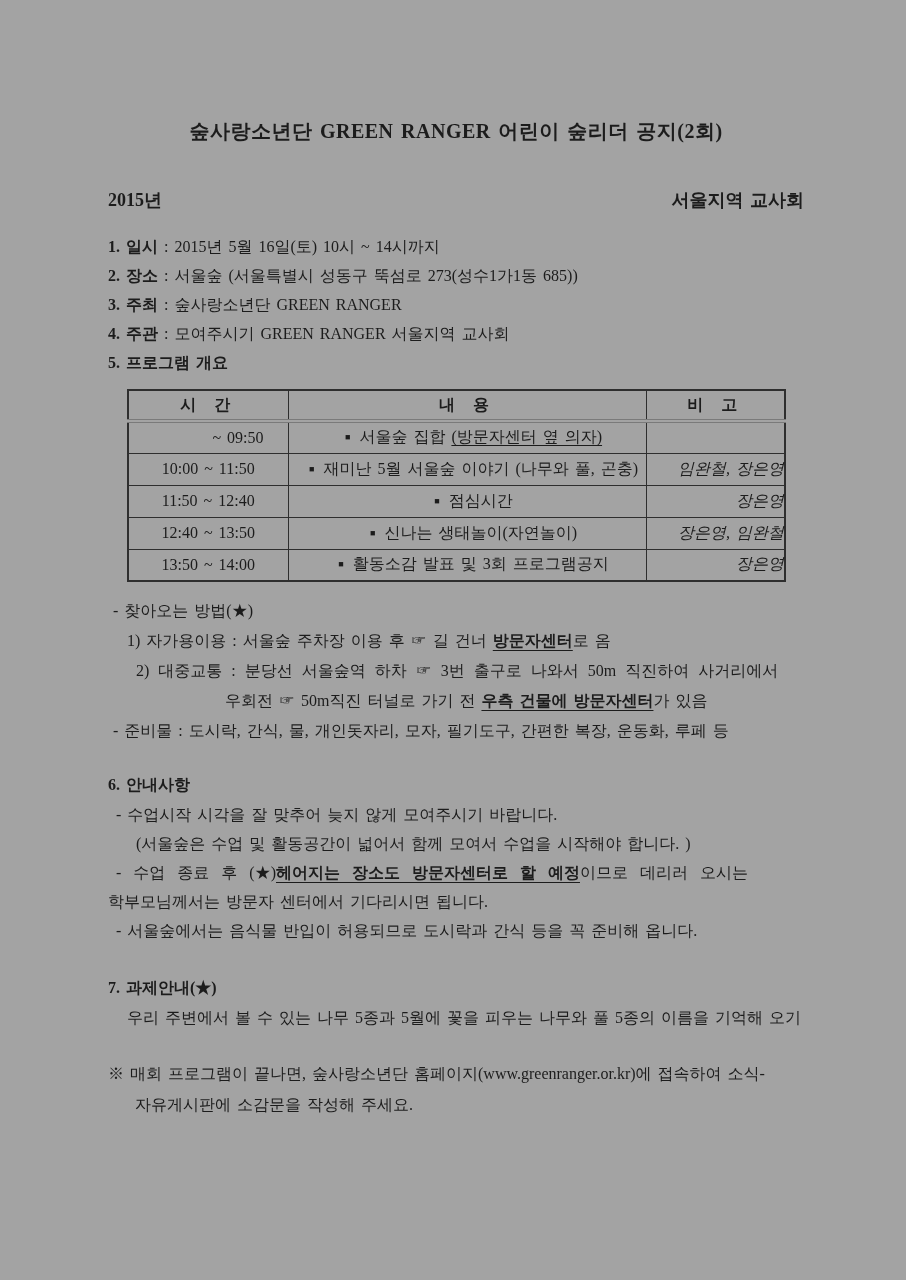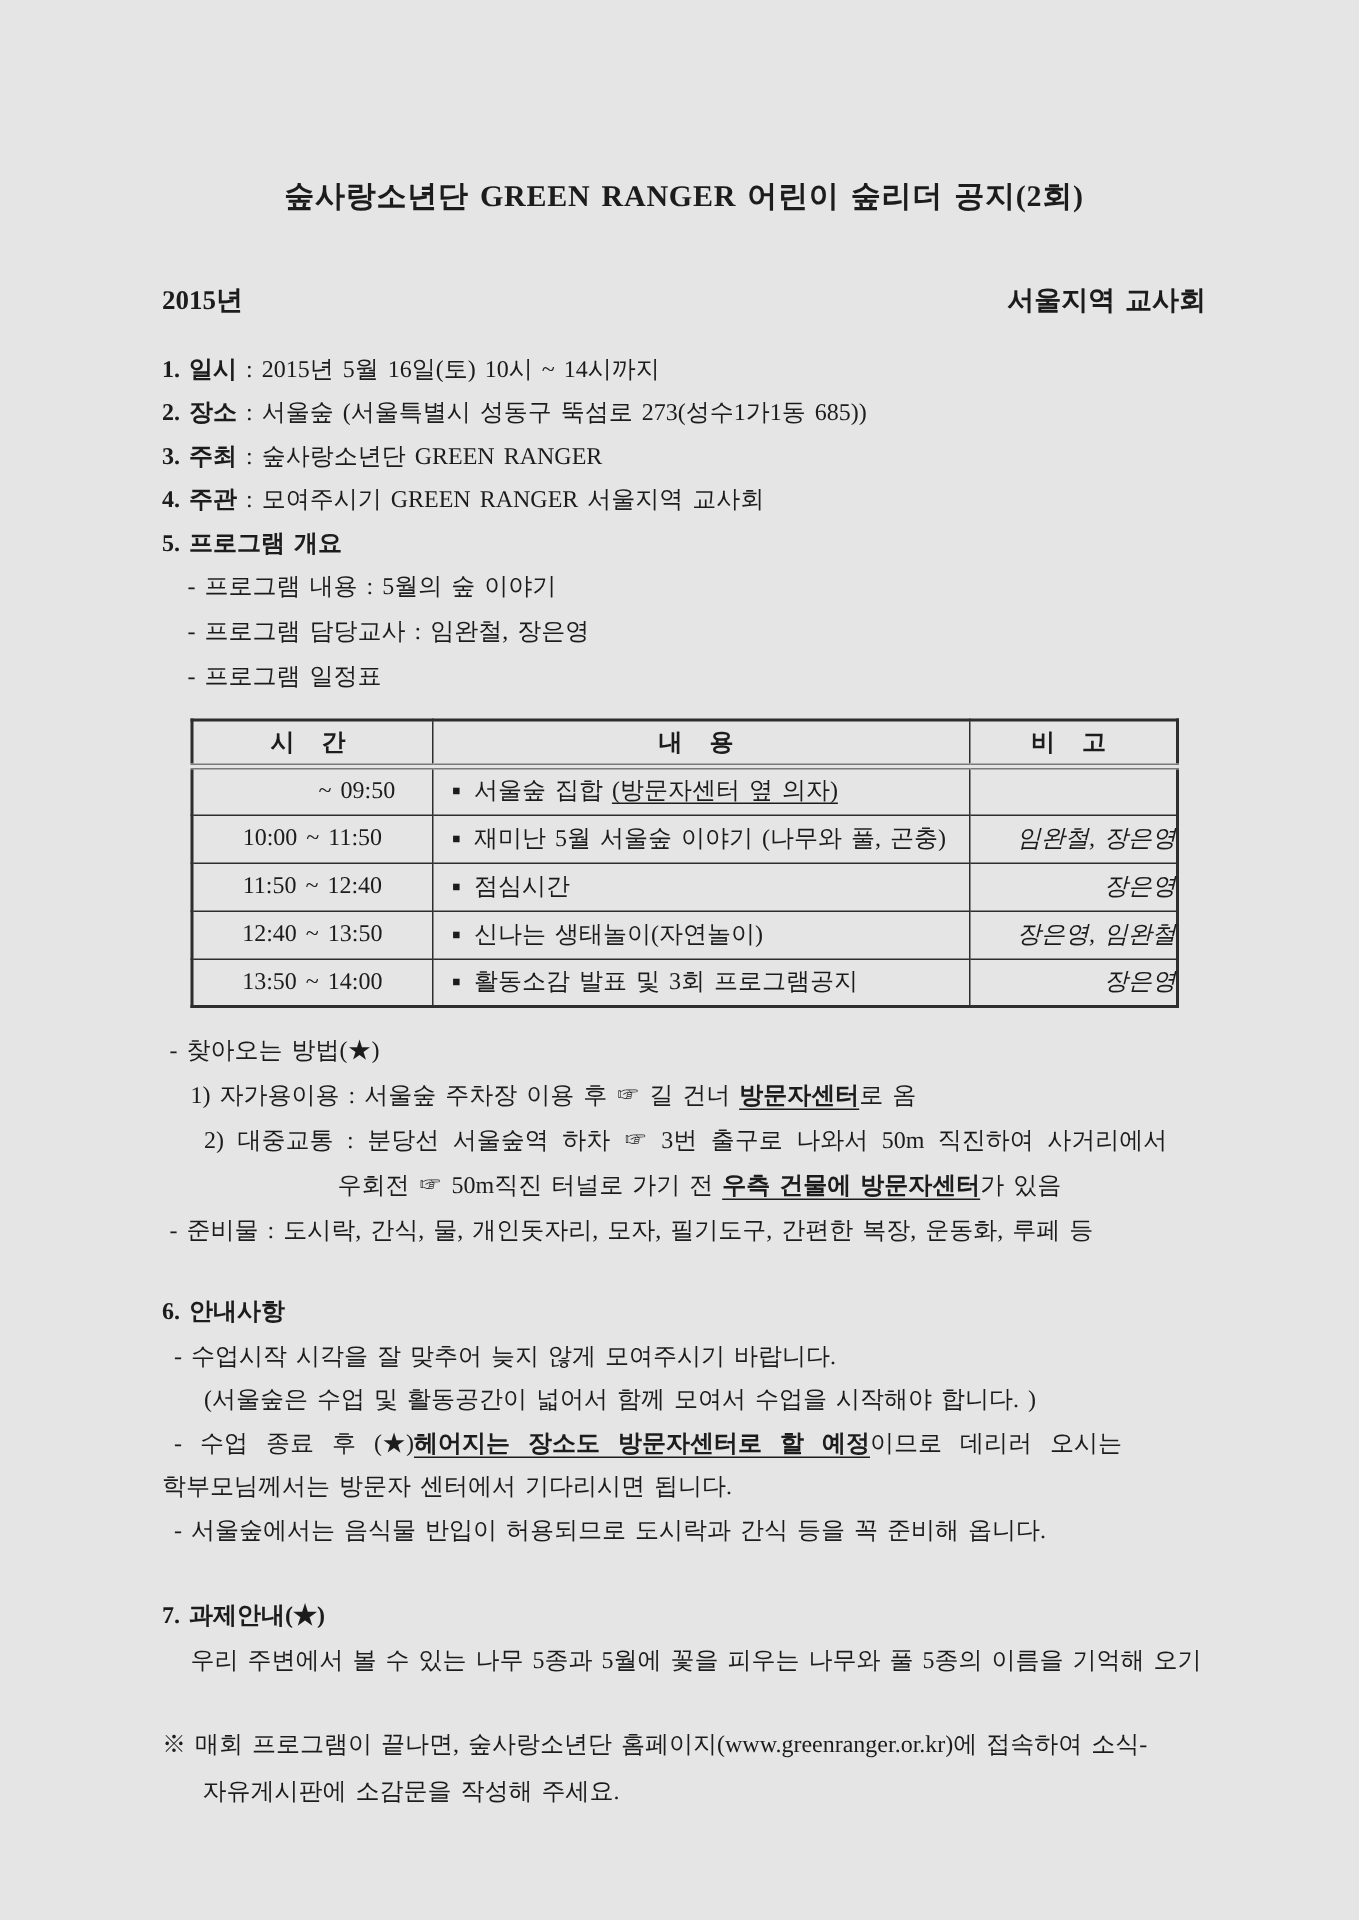--- a/index.html
+++ b/index.html
@@ -3,21 +3,21 @@
 <meta charset="utf-8">
 <style>
   * { margin: 0; padding: 0; box-sizing: border-box; }
   html, body { background: #ffffff; }
   body {
     width: 906px; height: 1280px;
     font-family: "Liberation Serif", "DejaVu Serif", serif;
     color: #1c1c1c;
     overflow: hidden;
   }
-  .page { width: 906px; height: 1280px; background: #e5e5e5; overflow: hidden; }
+  .page { width: 906px; height: 1280px; background: #a3a3a3; overflow: hidden; }
   .content { padding: 116px 102px 0 108px; font-size: 16px; word-spacing: 2px; }
 
   .title {
     text-align: center;
     font-size: 20px;
     font-weight: bold;
     letter-spacing: 0.5px;
     line-height: 30px;
   }
   .meta {
@@ -49,21 +49,21 @@
   table { border-width: 2px; }
   thead th {
     height: 31px;
     font-weight: bold;
     letter-spacing: 6px;
     border-bottom: 4px double #7a7a7a;
   }
   tbody td { height: 32px; }
   td.c-time { text-align: center; }
   td.c-time.right { text-align: right; padding-right: 24px; }
-  td.c-content { text-align: left; padding-left: 13px; white-space: nowrap; }
+  td.c-content { text-align: center; padding-left: 13px; white-space: nowrap; }
   td.c-note { text-align: right; font-style: italic; }
   .sq { font-size: 9px; vertical-align: 2px; margin-right: 9px; }
 
   .dir { margin-top: 14px; }
   .dir .line { line-height: 30px; white-space: nowrap; }
   .ind5  { margin-left: 5px; }
   .ind8  { margin-left: 8px; }
   .ind16 { margin-left: 28px; }
   .ind19 { margin-left: 19px; }
   .ind27 { margin-left: 27px; }
@@ -91,25 +91,20 @@
       <span>2015년</span>
       <span>서울지역  교사회</span>
     </div>
 
     <div class="doc-list">
       <div class="line"><span class="b">1. 일시</span><span> : 2015년 5월 16일(토) 10시 ~ 14시까지</span></div>
       <div class="line"><span class="b">2. 장소</span><span> : 서울숲 (서울특별시 성동구 뚝섬로 273(성수1가1동 685))</span></div>
       <div class="line"><span class="b">3. 주최</span><span> : 숲사랑소년단 GREEN RANGER</span></div>
       <div class="line"><span class="b">4. 주관</span><span> : 모여주시기 GREEN RANGER 서울지역 교사회</span></div>
       <div class="line"><span class="b">5. 프로그램 개요</span><span></span></div>
-      <div class="sub-list">
-        <div class="line">- 프로그램 내용 : 5월의 숲 이야기</div>
-        <div class="line">- 프로그램 담당교사 : 임완철, 장은영</div>
-        <div class="line">- 프로그램 일정표</div>
-      </div>
     </div>
 
     <div class="tbl-wrap">
       <table>
         <colgroup>
             <col style="width:160px">
             <col style="width:358px">
             <col style="width:139px">
           </colgroup>
         <thead>

